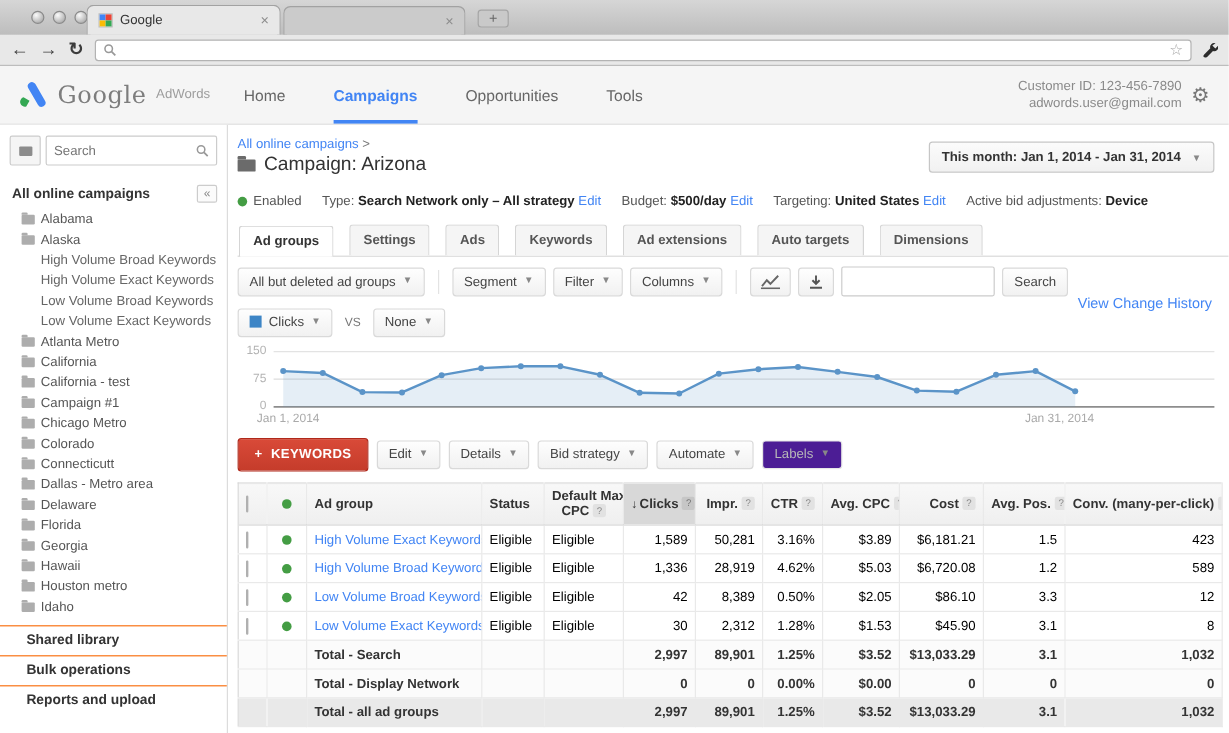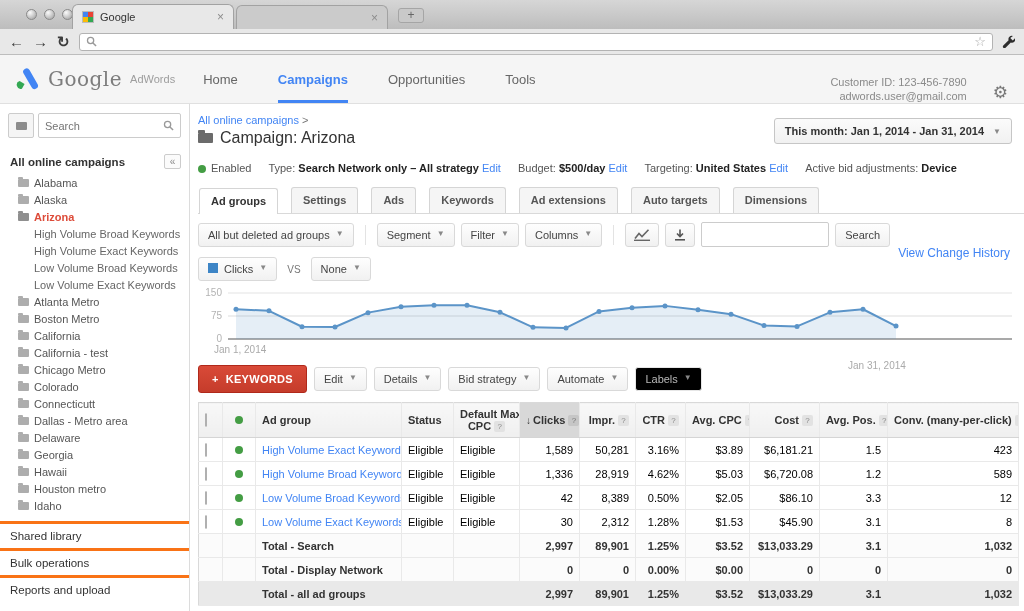--- a/index.html
+++ b/index.html
@@ -28,21 +28,21 @@
   .wrench-wrap { display:flex; align-items:center; }
 
   
   .awheader { height:49px; background:#f5f5f5; border-bottom:1px solid #e0e0e0; display:flex; align-items:stretch; padding:0 16px; }
   .logo { display:flex; align-items:center; gap:8px; }
   .logo-google { font-family:"DejaVu Serif", serif; font-size:20px; color:#7d7d7d; letter-spacing:0.5px; }
   .logo-adwords { font-size:11px; color:#9d9d9d; }
   .aw-nav { display:flex; margin-left:28px; gap:40px; font-size:13px; color:#666; }
   .aw-nav .nav-item { display:flex; align-items:center; border-bottom:3px solid transparent; border-top:3px solid transparent; cursor:pointer; }
   .aw-nav .nav-item.active { color:#4285f4; font-weight:bold; border-bottom-color:#4285f4; }
-  .aw-right { margin-left:auto; display:flex; align-items:flex-end; gap:26px; }
+  .aw-right { margin-left:auto; display:flex; align-items:center; gap:8px; }
   .aw-account { text-align:right; font-size:11px; color:#8a8a8a; line-height:14px; }
   .gear { font-size:17px; color:#777; }
 
   
   .content { display:flex; height:507px; }
 
   
   .sidebar { width:190px; border-right:1px solid #dcdcdc; background:#fff; font-size:11px; flex-shrink:0; }
   .sb-search { display:flex; gap:4px; margin:9px 8px 10px 8px; }
   .sb-folderbtn { width:26px; height:25px; border:1px solid #ccc; border-radius:2px; background:#f5f5f5; display:flex; align-items:center; justify-content:center; }
@@ -52,21 +52,21 @@
   .sb-title b { font-size:11.5px; color:#333; }
   .collapse-btn { margin-left:auto; width:17px; height:15px; border:1px solid #ccc; border-radius:2px; color:#888;
                   font-size:10px; text-align:center; line-height:13px; background:#fbfbfb; }
   .sb-item { height:17px; display:flex; align-items:center; padding-left:18px; color:#555; cursor:pointer; white-space:nowrap; }
   .sb-item .fold { width:11px; height:8px; background:#adadad; position:relative; border-radius:1px; margin-right:5px; flex-shrink:0; }
   .sb-item .fold::before { content:""; position:absolute; top:-2px; left:0; width:5px; height:2px; background:#adadad; border-radius:1px 1px 0 0; }
   .sb-item.active { color:#dd4b39; font-weight:bold; }
   .sb-item.active .fold, .sb-item.active .fold::before { background:#8f8f8f; }
   .sb-item.child { padding-left:34px; color:#666; }
   .sb-sections { margin-top:7px; }
-  .sb-section { border-top:3px solid #f97316; padding:6px 10px; font-weight:normal; font-size:11.5px; color:#333; cursor:pointer; }
+  .sb-section { border-top:1px solid #f97316; padding:6px 22px; font-weight:bold; font-size:11.5px; color:#333; cursor:pointer; }
 
   
   .main { flex:1; position:relative; padding:10px 0 0 8px; overflow:hidden; }
   a.link { color:#4285f4; text-decoration:none; cursor:pointer; }
   .breadcrumb { font-size:11px; color:#777; }
   .title-row { display:flex; align-items:center; gap:7px; margin-top:3px; }
   .title-fold { width:15px; height:10px; background:#6b6b6b; position:relative; border-radius:1px; }
   .title-fold::before { content:""; position:absolute; top:-3px; left:0; width:7px; height:3px; background:#6b6b6b; border-radius:1px 1px 0 0; }
   .page-title { font-size:16px; font-weight:normal; color:#333; }
   .date-range { position:absolute; top:14px; right:12px; border:1px solid #c6c6c6; border-radius:3px; background:linear-gradient(#fbfbfb,#f1f1f1);
@@ -77,35 +77,35 @@
   .dot { width:8px; height:8px; border-radius:50%; background:#449d44; display:inline-block; margin-right:5px; vertical-align:-1px; }
 
   .tabs { display:flex; gap:13px; margin-top:13px; border-bottom:1px solid #d9d9d9; padding-left:1px; }
   .tab { font-size:11px; font-weight:bold; color:#555; background:#f5f5f5; border:1px solid #d5d5d5; border-bottom:none;
          border-radius:3px 3px 0 0; padding:6px 11px; margin-bottom:0; cursor:pointer; }
   .tab.active { background:#fff; color:#333; position:relative; top:1px; padding-bottom:7px; }
 
   .toolbar { display:flex; align-items:center; gap:6px; padding:8px 0 8px 0; }
   .btn { font-size:11px; color:#444; border:1px solid #d9d9d9; border-radius:3px; background:linear-gradient(#fefefe,#f1f1f1);
          padding:5px 9px; display:inline-flex; align-items:flex-start; gap:6px; cursor:pointer; white-space:nowrap; font-family:"Liberation Sans",sans-serif; }
-  .btn.disabled { color:#b8b8b8; border-color:#e6e6e6; background:#000000; }
+  .btn.disabled { color:#b8b8b8; border-color:#e6e6e6; background:#4c1d95; }
   .iconbtn { padding:5px 8px; }
   .vdiv { width:1px; height:20px; background:#e3e3e3; margin:0 5px; }
   .tb-search { width:128px; height:25px; border:1px solid #ccc; border-radius:2px; font-size:11px; padding:0 5px; outline:none; font-family:"Liberation Sans",sans-serif; }
   .view-history { position:absolute; right:14px; top:142px; font-size:12px; }
 
   .compare-row { display:flex; align-items:center; gap:10px; margin:2px 0 6px 0; }
   .swatch { width:10px; height:10px; background:#3d85c6; display:inline-block; }
   .vs { font-size:10px; color:#777; }
 
   .chart-wrap { position:relative; height:72px; margin-top:6px; width:818px; }
   .ytick { position:absolute; left:0; width:24px; text-align:right; font-size:10px; color:#b3b3b3; }
   .xlabel { position:absolute; top:57px; font-size:10px; color:#aaa; }
   .xlabel.left { left:16px; }
-  .xlabel.right { left:650px; width:70px; text-align:left;margin-top:16px; }
+  .xlabel.right { left:650px; width:70px; text-align:center; }
 
   .actions-row { display:flex; align-items:center; gap:7px; margin:6px 0 9px 0; }
   .kw-btn { background:linear-gradient(#d94a38,#c53c2b); color:#fff; font-size:11px; font-weight:bold; border:1px solid #b0281a;
             border-radius:3px; padding:7px 13px; display:inline-flex; gap:7px; align-items:center; cursor:pointer; letter-spacing:0.3px; }
 
   table.data { border-collapse:collapse; table-layout:fixed; width:820px; font-size:11px; background:#fff; border:1px solid #d9d9d9; }
   table.data th, table.data td { border-right:1px solid #e9e9e9; border-bottom:1px solid #e9e9e9; padding:5px 6px; overflow:hidden; white-space:nowrap; }
   table.data thead th { background:linear-gradient(#f8f8f8,#efefef); font-weight:bold; color:#333; text-align:left; vertical-align:middle;
                         border-bottom:1px solid #d5d5d5; height:32px; }
   table.data thead th.num, table.data td.num { text-align:right; }
@@ -210,71 +210,71 @@
         <span class="collapse-btn">«</span>
       </div>
       <div class="sb-item">
           <span class="fold"></span>
           <span>Alabama</span>
         </div>
       <div class="sb-item">
           <span class="fold"></span>
           <span>Alaska</span>
         </div>
-      <div class="sb-item active">
-          <span class="fold"></span>
-          <span>Arizona</span>
-        </div>
       <div class="sb-item child">
           <span>High Volume Broad Keywords</span>
         </div>
       <div class="sb-item child">
           <span>High Volume Exact Keywords</span>
         </div>
       <div class="sb-item child">
           <span>Low Volume Broad Keywords</span>
         </div>
       <div class="sb-item child">
           <span>Low Volume Exact Keywords</span>
         </div>
       <div class="sb-item">
           <span class="fold"></span>
           <span>Atlanta Metro</span>
         </div>
       <div class="sb-item">
           <span class="fold"></span>
-          <span>Boston Metro</span>
-        </div>
-      <div class="sb-item">
-          <span class="fold"></span>
           <span>California</span>
         </div>
       <div class="sb-item">
           <span class="fold"></span>
           <span>California - test</span>
         </div>
       <div class="sb-item">
           <span class="fold"></span>
+          <span>Campaign #1</span>
+        </div>
+      <div class="sb-item">
+          <span class="fold"></span>
           <span>Chicago Metro</span>
         </div>
       <div class="sb-item">
           <span class="fold"></span>
           <span>Colorado</span>
         </div>
       <div class="sb-item">
           <span class="fold"></span>
           <span>Connecticutt</span>
         </div>
       <div class="sb-item">
           <span class="fold"></span>
           <span>Dallas - Metro area</span>
         </div>
       <div class="sb-item">
           <span class="fold"></span>
           <span>Delaware</span>
+        </div>
+      <div class="sb-item">
+          <span class="fold"></span>
+          <span>Florida</span>
         </div>
       <div class="sb-item">
           <span class="fold"></span>
           <span>Georgia</span>
         </div>
       <div class="sb-item">
           <span class="fold"></span>
           <span>Hawaii</span>
         </div>
       <div class="sb-item">

